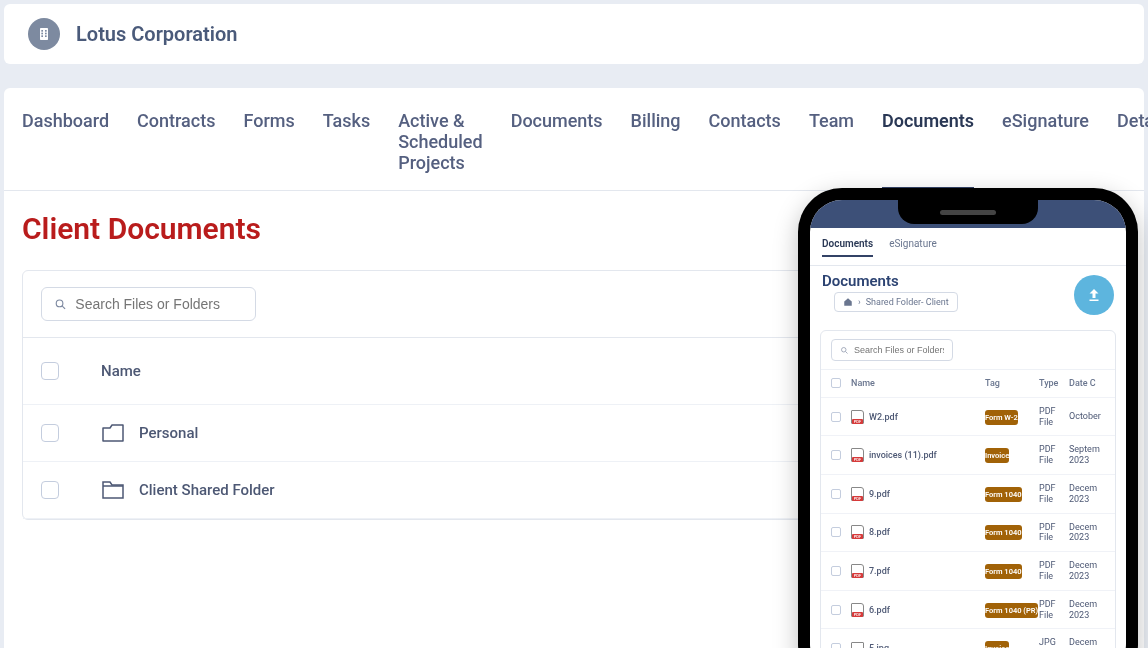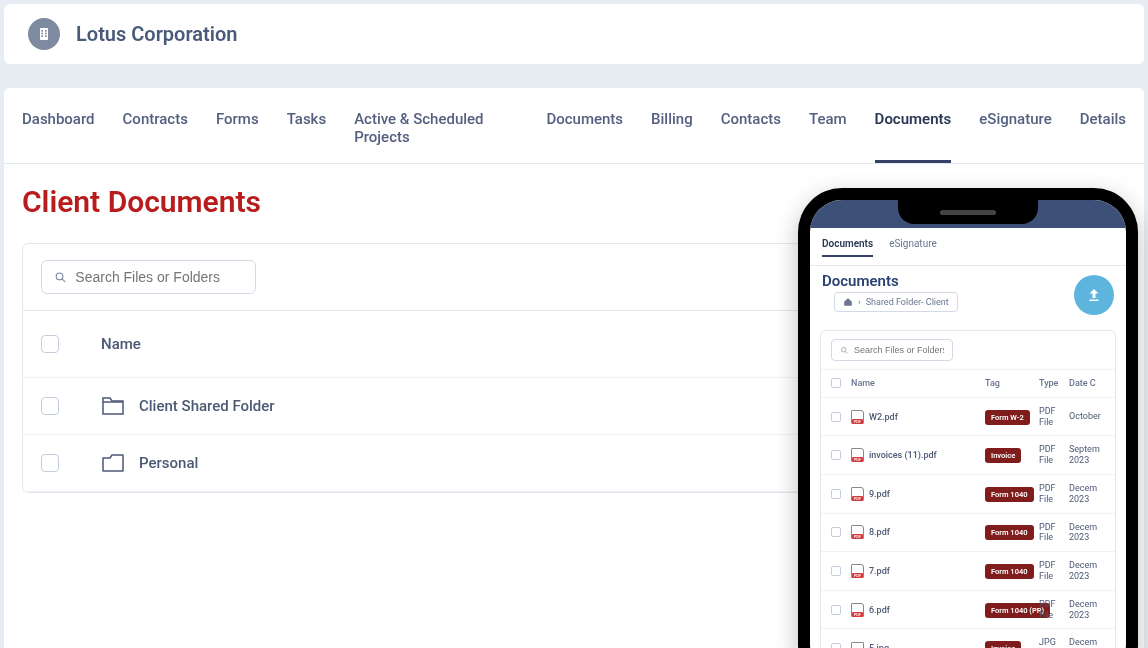--- a/index.html
+++ b/index.html
@@ -42,21 +42,21 @@
 
 
 .tabs {
   display: flex;
   gap: 28px;
   padding: 22px 18px 0 18px;
   border-bottom: 1px solid #e3e7ee;
 }
 .tab {
   color: #556080;
-  font-size: 15px;
+  font-size: 18px;
   font-weight: 500;
   padding-bottom: 14px;
   cursor: pointer;
   border-bottom: 3px solid transparent;
 }
 .tab.active { color: #2a3855; border-bottom-color: #334266; font-weight: 600; }
 
 
 .page-title {
   font-size: 30px;
@@ -200,22 +200,22 @@
   font-size: 9px; color: #4d5874;
 }
 .phone-th { font-weight: 500; color: #6a768f; }
 .pc-check { width: 20px; }
 .pc-name { flex: 1; display:flex; align-items:center; gap:5px; font-weight:500; }
 .pc-tag { width: 54px; }
 .pc-type { width: 30px; line-height:1.2; }
 .pc-date { width: 36px; line-height:1.2; }
 .pcheck { width:10px; height:10px; border:1px solid #c4cdde; border-radius:2px; }
 .tag-badge {
-  background: #7f1d1d; color:#fff; font-size:7.5px; font-weight:600;
-  padding: 3px 6px; border-radius: 3px; white-space:nowrap;
+  background: #a16207; color:#fff; font-size:7.5px; font-weight:600;
+  padding: 3px 0; border-radius: 3px; white-space:nowrap;
 }
 .pdf-ico { width:13px; height:14px; position:relative; }
 .pdf-ico .page { width:13px; height:14px; background:#fff; border:1px solid #888; border-radius:1px 3px 1px 1px; }
 .pdf-ico .rb { position:absolute; bottom:0; left:1px; width:11px; height:5px; background:#d63a3a; border-radius:1px; font-size:4px; color:#fff; text-align:center; line-height:5px; }
 .img-ico { width:13px; height:13px; border:1px solid #888; border-radius:1px; background: linear-gradient(to top, #5ac4a0 40%, #fff 40%); }
 </style>
 </head>
 <body>
 
 <div class="top-header">
@@ -271,39 +271,39 @@
       <div class="col-tag">Tag</div>
     </div>
 
     <div class="table-row">
       <div class="col-check">
           <div class="checkbox"></div>
         </div>
       <div class="col-name">
         <div class="folder-item">
           <svg class="folder-icon" viewBox="0 0 24 20">
+              <path d="M2 18 L2 5 L9 5 L11 2 L22 2 L22 18 Z" stroke-linejoin="round"></path>
+            </svg>
+          <span>Personal</span>
+        </div>
+      </div>
+      <div class="col-tag">NA</div>
+    </div>
+
+    <div class="table-row">
+      <div class="col-check">
+          <div class="checkbox"></div>
+        </div>
+      <div class="col-name">
+        <div class="folder-item">
+          <svg class="folder-icon" viewBox="0 0 24 20">
               <path d="M2 6 L2 2 L9 2 L11 5 L22 5 L22 18 L2 18 Z"></path>
               <path d="M2 6 L22 6"></path>
             </svg>
           <span>Client Shared Folder</span>
-        </div>
-      </div>
-      <div class="col-tag">NA</div>
-    </div>
-
-    <div class="table-row">
-      <div class="col-check">
-          <div class="checkbox"></div>
-        </div>
-      <div class="col-name">
-        <div class="folder-item">
-          <svg class="folder-icon" viewBox="0 0 24 20">
-              <path d="M2 18 L2 5 L9 5 L11 2 L22 2 L22 18 Z" stroke-linejoin="round"></path>
-            </svg>
-          <span>Personal</span>
         </div>
       </div>
       <div class="col-tag">NA</div>
     </div>
 
 
   </div>
 </div>
 
 <div class="phone">

